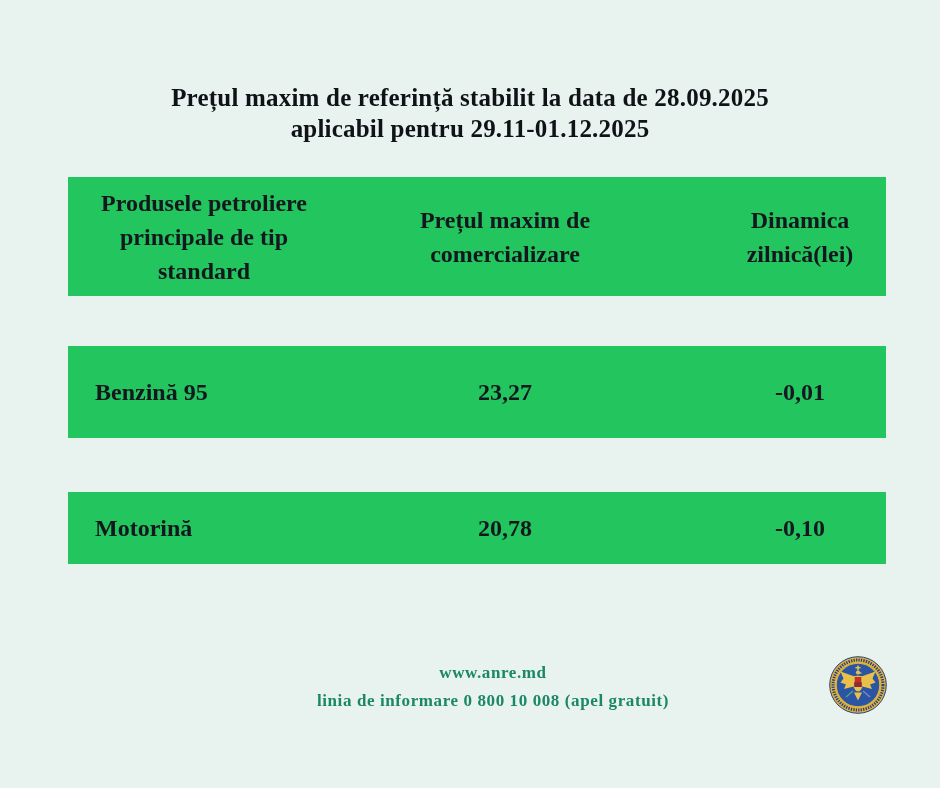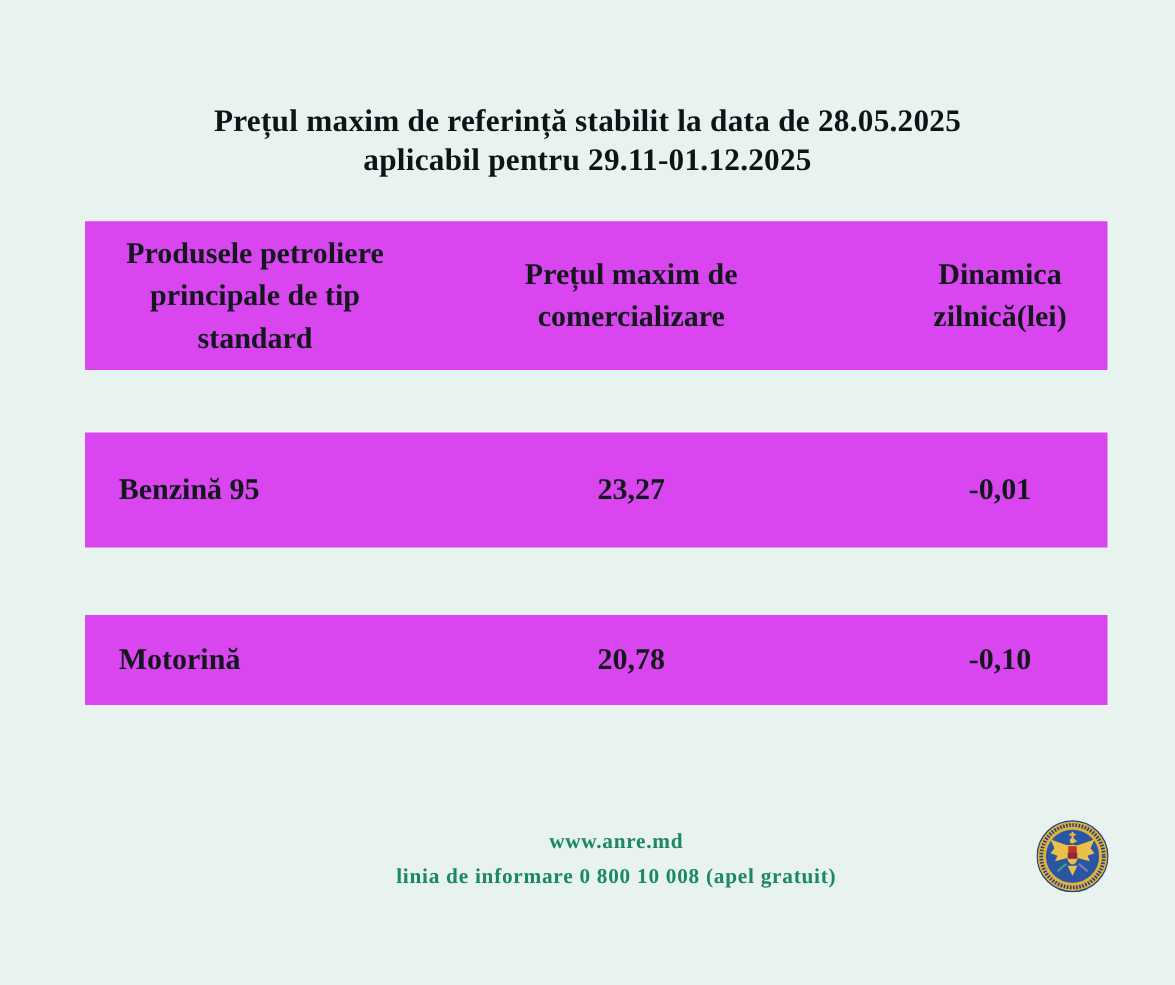--- a/index.html
+++ b/index.html
@@ -24,21 +24,21 @@
     font-size: 25px;
     line-height: 31px;
     color: #0f1216;
     letter-spacing: 0.2px;
   }
 
   .band {
     position: absolute;
     left: 68px;
     width: 818px;
-    background: #d946ef;
+    background: #22c55e;
     display: grid;
     grid-template-columns: 272px 330px 216px;
     align-items: center;
   }
   .band-header { top: 177px; height: 119px; }
   .band-row1   { top: 346px; height: 92px; }
   .band-row2   { top: 492px; height: 72px; }
 
   .cell {
     font-weight: 700;
@@ -76,21 +76,21 @@
     height: 58px;
   }
   .seal svg { display: block; width: 58px; height: 58px; }
 </style>
 </head>
 <body>
 
 <div class="canvas">
 
   <div class="title">
-    <div>Prețul maxim de referință stabilit la data de 28.05.2025</div>
+    <div>Prețul maxim de referință stabilit la data de 28.09.2025</div>
     <div>aplicabil pentru 29.11-01.12.2025</div>
   </div>
 
   <div class="band band-header">
     <div class="cell c1">Produsele petroliere
 principale de tip
 standard</div>
     <div class="cell c2">Prețul maxim de
 comercializare</div>
     <div class="cell c3">Dinamica

